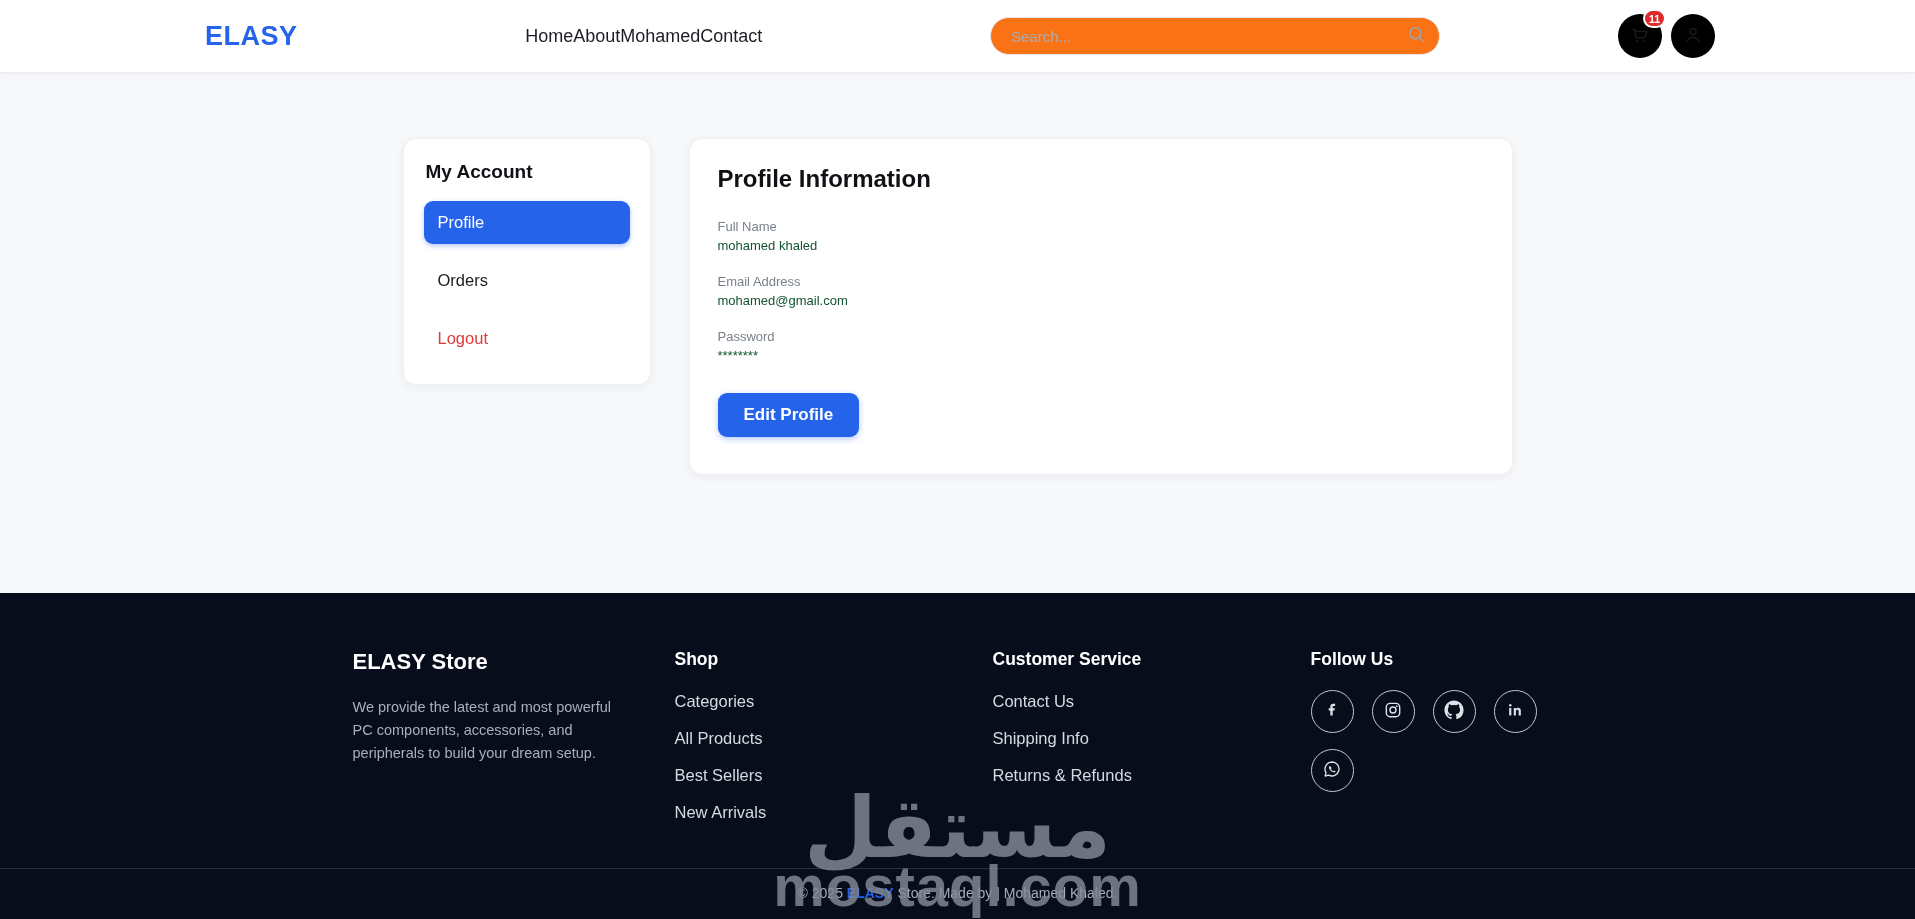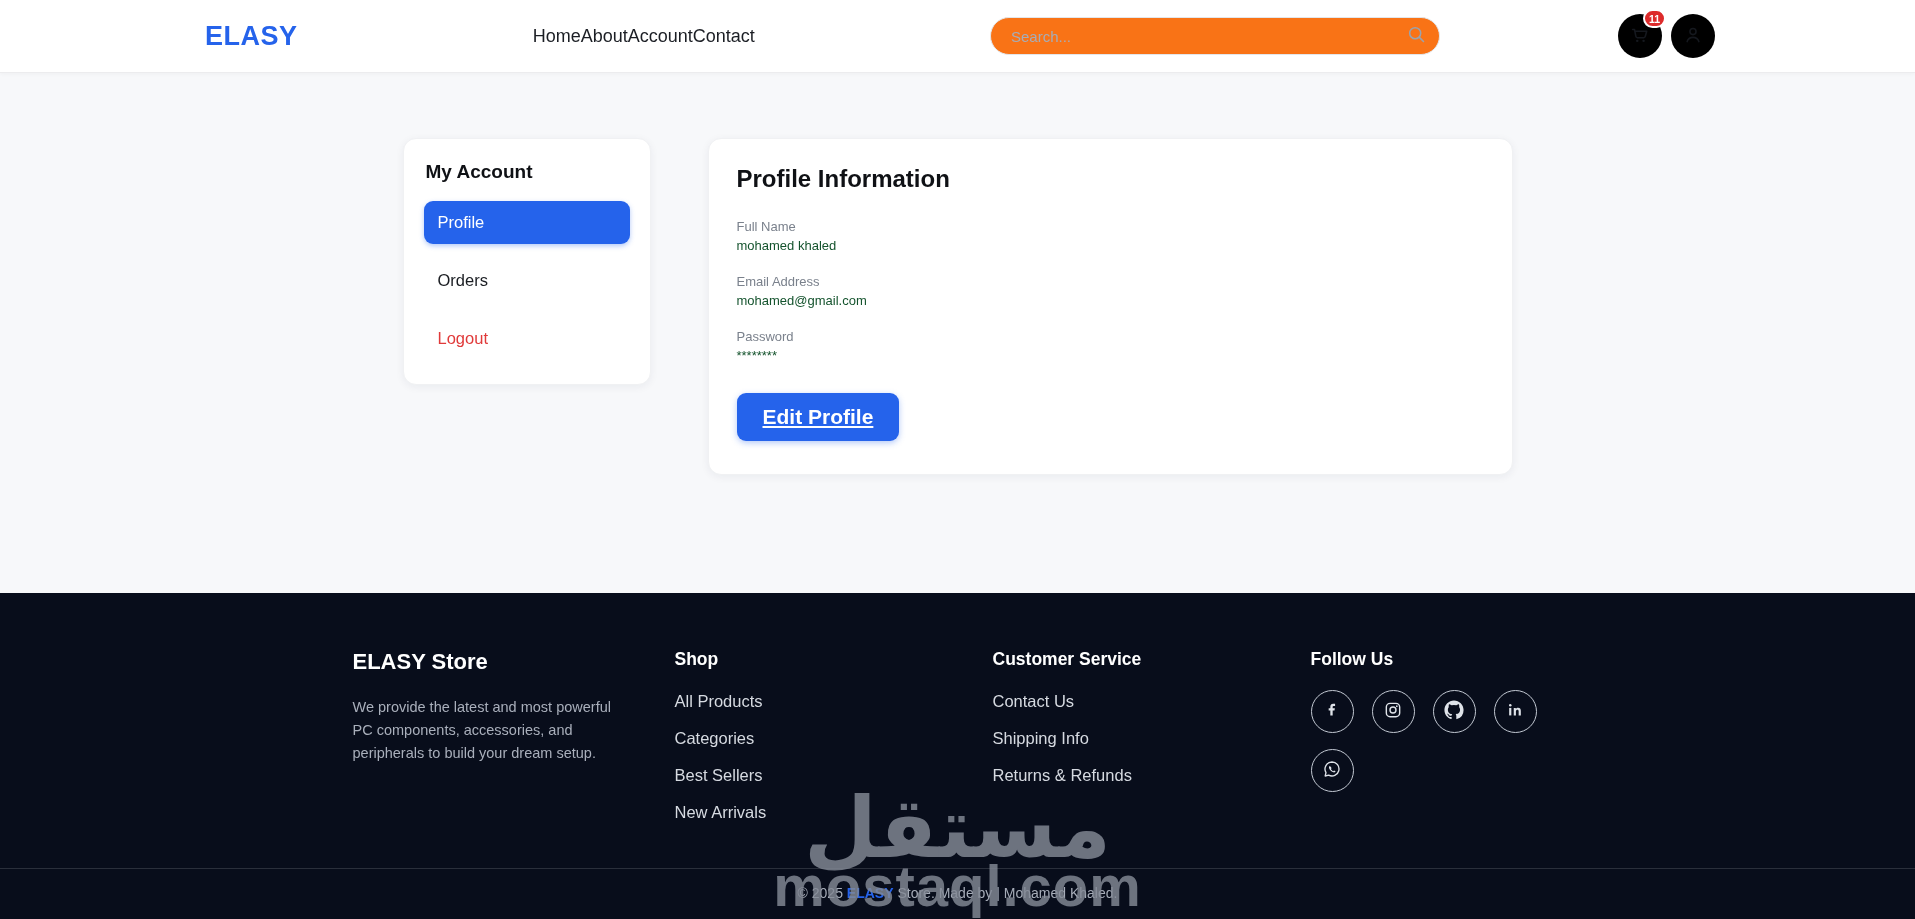--- a/index.html
+++ b/index.html
@@ -53,21 +53,21 @@
     min-width: 19px; height: 19px; padding: 0 4px; border-radius: 10px;
     background: #dd2b2b; color: #fff; font-size: 10.5px; font-weight: 700;
     display: flex; align-items: center; justify-content: center;
     border: 2px solid #fff;
   }
 
   
   .main { height: 520px; background: #f7f8fa; }
   .content {
     width: 1110px; margin: 0 auto; padding-top: 65px;
-    display: flex; gap: 57px; align-items: flex-start;
+    display: flex; gap: 38px; align-items: flex-start;
   }
   .card {
     background: #fff; border-radius: 13px;
     box-shadow: 0 2px 8px rgba(20,30,60,.06);
     border: 1px solid #f0f1f3;
   }
   .account-card { width: 248px; padding: 20px; }
   .account-title { font-size: 19px; font-weight: 800; color: #0f1115; margin: 2px 0 18px 2px; }
   .acct-item {
     display: block; width: 100%; text-align: left;
@@ -77,23 +77,22 @@
   .acct-item.active { background: #2563eb; color: #fff; box-shadow: 0 2px 5px rgba(37,99,235,.35); }
   .acct-item.danger { color: #e03a3a; margin-bottom: 4px; }
 
   .profile-card { flex: 1; padding: 26px 28px 28px; min-height: 337px; }
   .profile-title { font-size: 24px; font-weight: 800; color: #0f1115; margin-bottom: 26px; }
   .field { margin-bottom: 21px; }
   .field-label { font-size: 13px; color: #7a818c; margin-bottom: 4px; }
   .field-value { font-size: 13px; color: #14532d; }
   .btn-primary {
     margin-top: 9px; background: #2563eb; color: #fff; border: none;
-    font-size: 21px; font-weight: 600; padding: 12px 26px; border-radius: 9px;
+    font-size: 17px; font-weight: 600; padding: 12px 26px; border-radius: 9px;
     box-shadow: 0 2px 6px rgba(37,99,235,.35);
-    text-decoration: underline;
   }
 
   
   .footer {
     height: 326px; background: #080d1b; position: relative; color: #fff;
   }
   .footer-cols {
     width: 1210px; margin: 0 auto; padding-top: 56px;
     display: grid; grid-template-columns: 322px 318px 318px 252px;
     position: relative; z-index: 2;
@@ -126,21 +125,21 @@
 </head>
 <body>
 
 <header class="header">
   <div class="header-inner">
     <div class="logo">ELASY</div>
 
     <nav class="nav">
       <a>Home</a>
       <a>About</a>
-      <a>Account</a>
+      <a>Mohamed</a>
       <a>Contact</a>
     </nav>
 
     <div class="search-wrap">
       <input class="search-input" type="text" placeholder="Search..." style="">
       <button class="search-icon-btn">
         <span>
           <svg width="21" height="21" viewBox="0 0 24 24" fill="none" stroke="currentColor" stroke-width="1.8" stroke-linecap="round">
             <circle cx="10.5" cy="10.5" r="6.3"></circle>
               <line x1="15.3" y1="15.3" x2="20" y2="20"></line>
@@ -208,22 +207,22 @@
 <footer class="footer">
   <div class="footer-cols">
 
     <div>
       <h3 class="fcol-brand-title">ELASY Store</h3>
       <p class="fcol-desc">We provide the latest and most powerful PC components, accessories, and peripherals to build your dream setup.</p>
     </div>
 
     <div>
       <h4 class="fcol-title">Shop</h4>
+      <a class="flink">Categories</a>
       <a class="flink">All Products</a>
-      <a class="flink">Categories</a>
       <a class="flink">Best Sellers</a>
       <a class="flink">New Arrivals</a>
     </div>
 
     <div>
       <h4 class="fcol-title">Customer Service</h4>
       <a class="flink">Contact Us</a>
       <a class="flink">Shipping Info</a>
       <a class="flink">Returns &amp; Refunds</a>
     </div>

